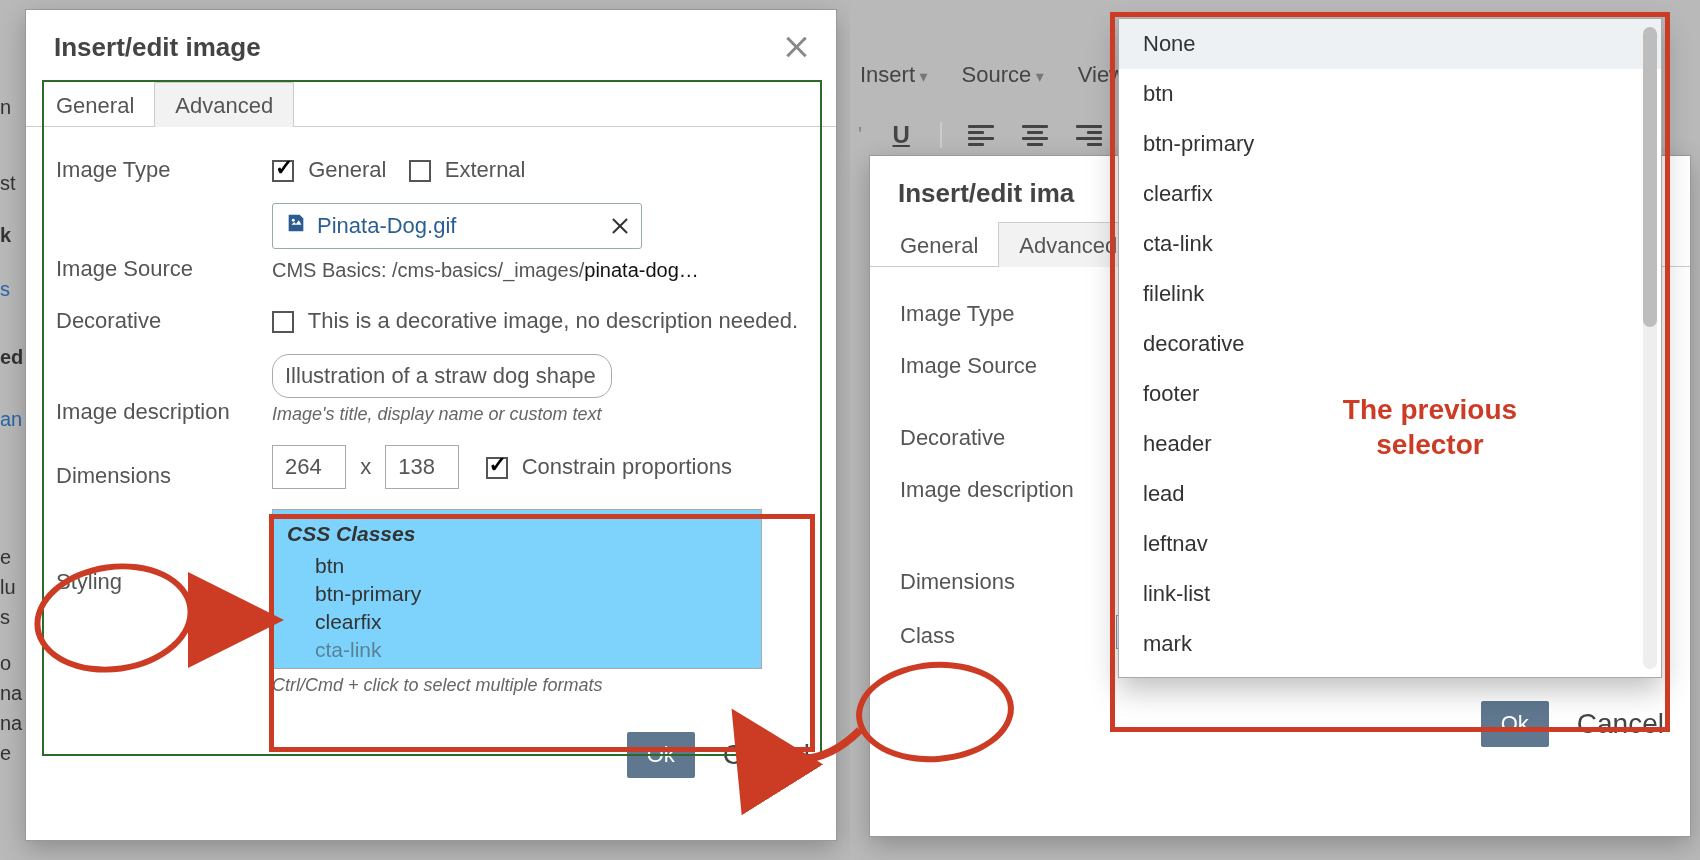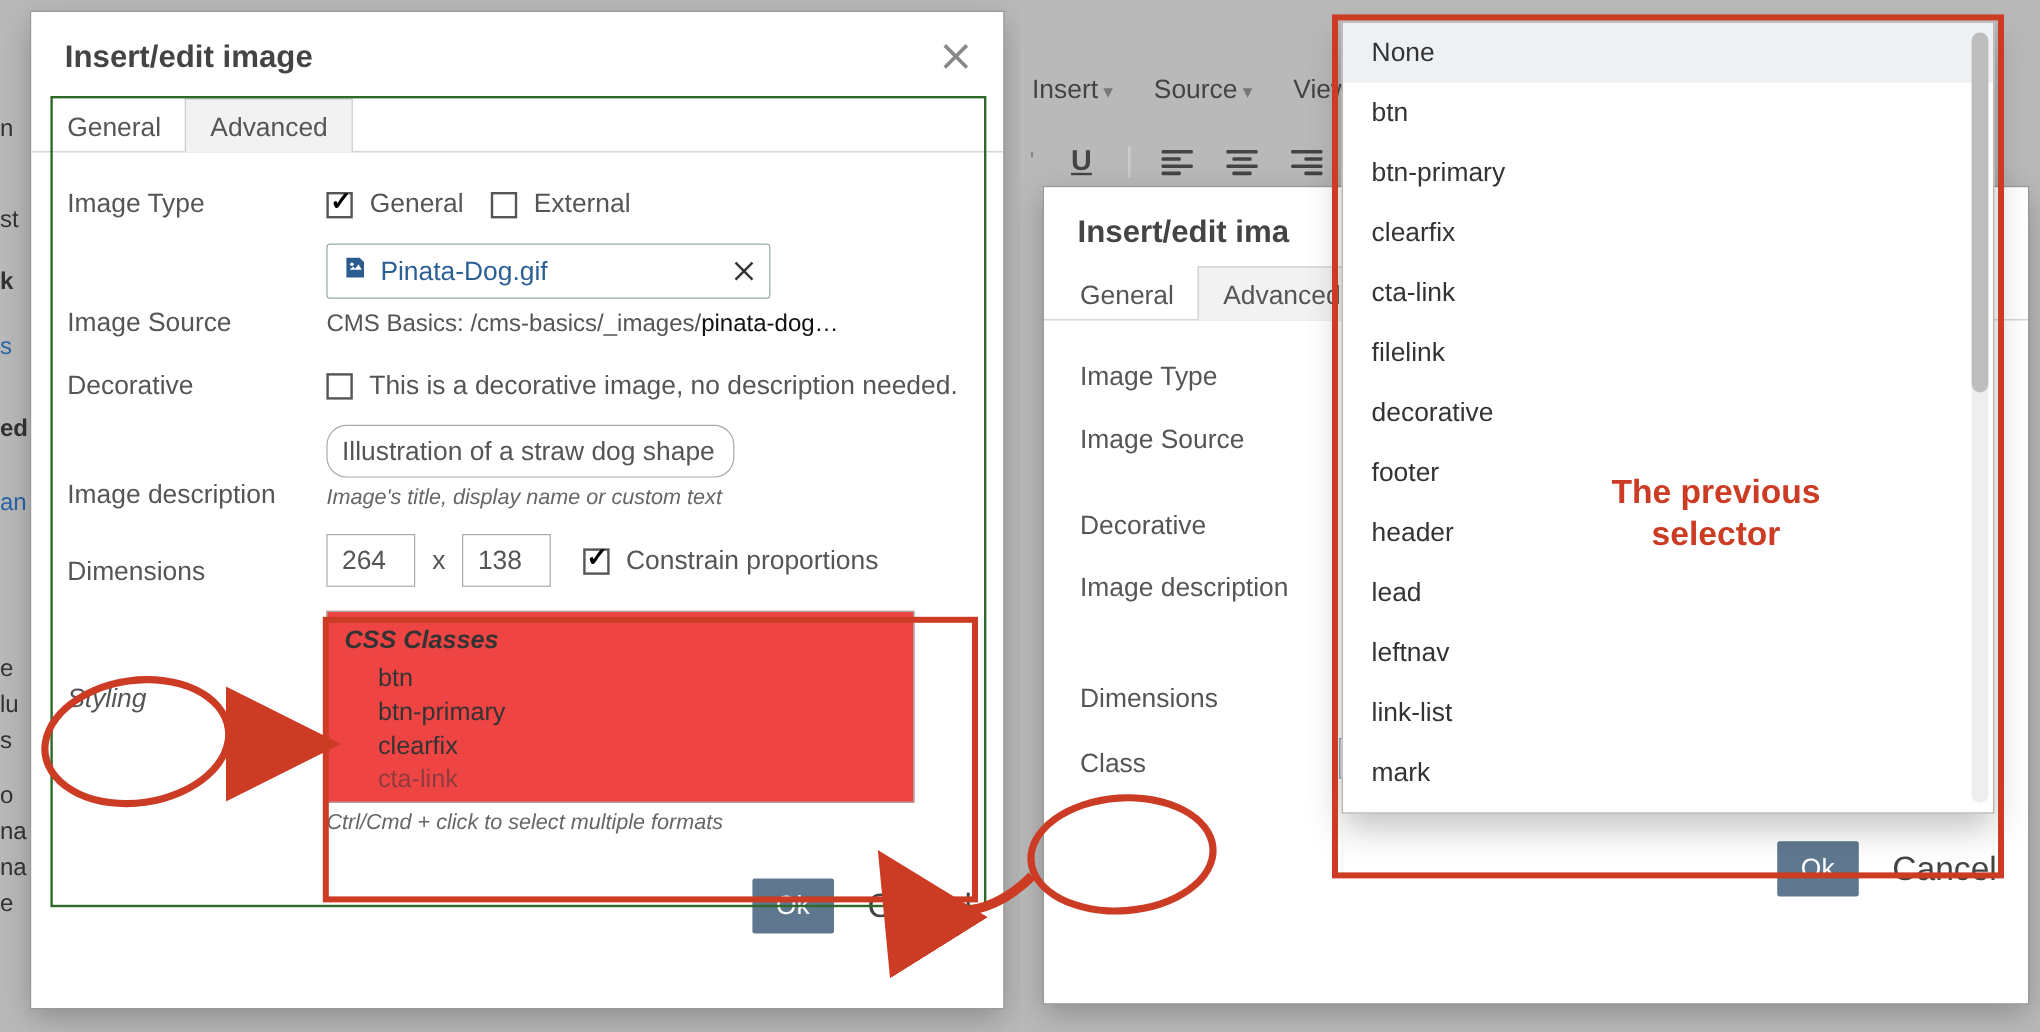--- a/index.html
+++ b/index.html
@@ -122,21 +122,21 @@
 
   .dim-input { width: 74px; text-align: left; }
   .dims-sep { margin: 0 8px; }
 
   .style-list {
     border: 1px solid var(--border-dark);
     width: 490px; height: 160px;
     overflow-y: scroll;
     padding: 8px 14px 4px 14px;
     font-size: 21px; color: #333;
-    background: #ef4444;
+    background: #7dd3fc;
   }
   .style-list .group { font-weight: 700; font-style: italic; margin: 4px 0 6px 0; }
   .style-list .opt { margin-left: 28px; padding: 2px 0; }
 
   .dialog-buttons {
     display: flex; justify-content: flex-end; align-items: center;
     gap: 28px;
     padding: 12px 26px 10px 0;
   }
   .btn-primary {
@@ -349,21 +349,21 @@
           <span class="text-input dim-input">264</span>
           <span class="dims-sep">x</span>
           <span class="text-input dim-input">138</span>
           <span style="display:inline-block; width:14px;"></span>
           <span class="checkbox checked"></span>
           <span>Constrain proportions</span>
         </div>
       </div>
 
       <div class="row" style="align-items:flex-start;">
-        <div class="label" style="padding-top:60px;font-style:italic;">Styling</div>
+        <div class="label" style="padding-top:60px;">Styling</div>
         <div class="field">
           <div class="style-list">
             <div class="group">CSS Classes</div>
             <div class="opt">btn</div>
             <div class="opt">btn-primary</div>
             <div class="opt">clearfix</div>
             <div class="opt" style="opacity:.5;">cta-link</div>
           </div>
           <div class="hint">Ctrl/Cmd + click to select multiple formats</div>
         </div>

